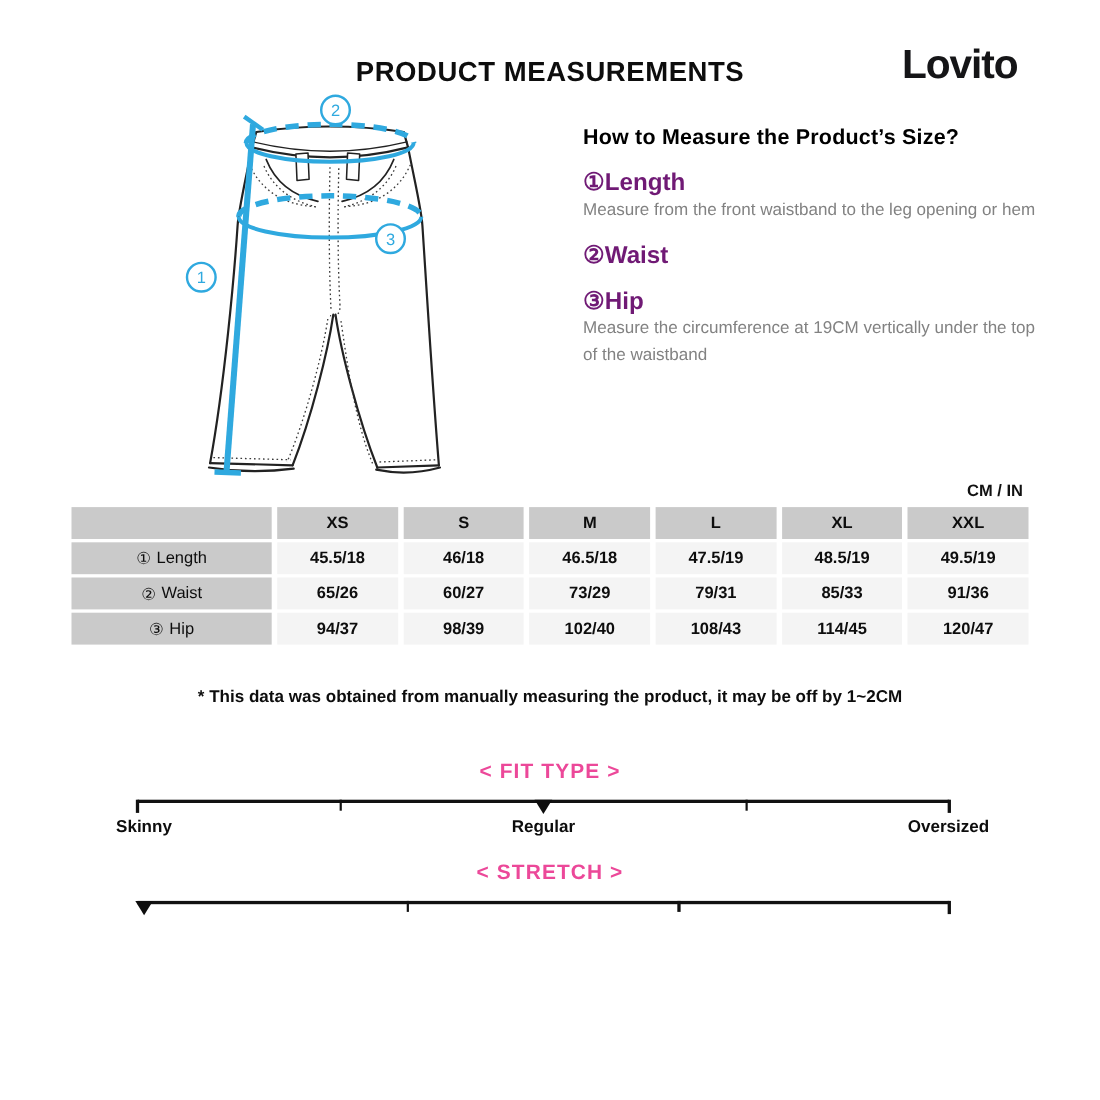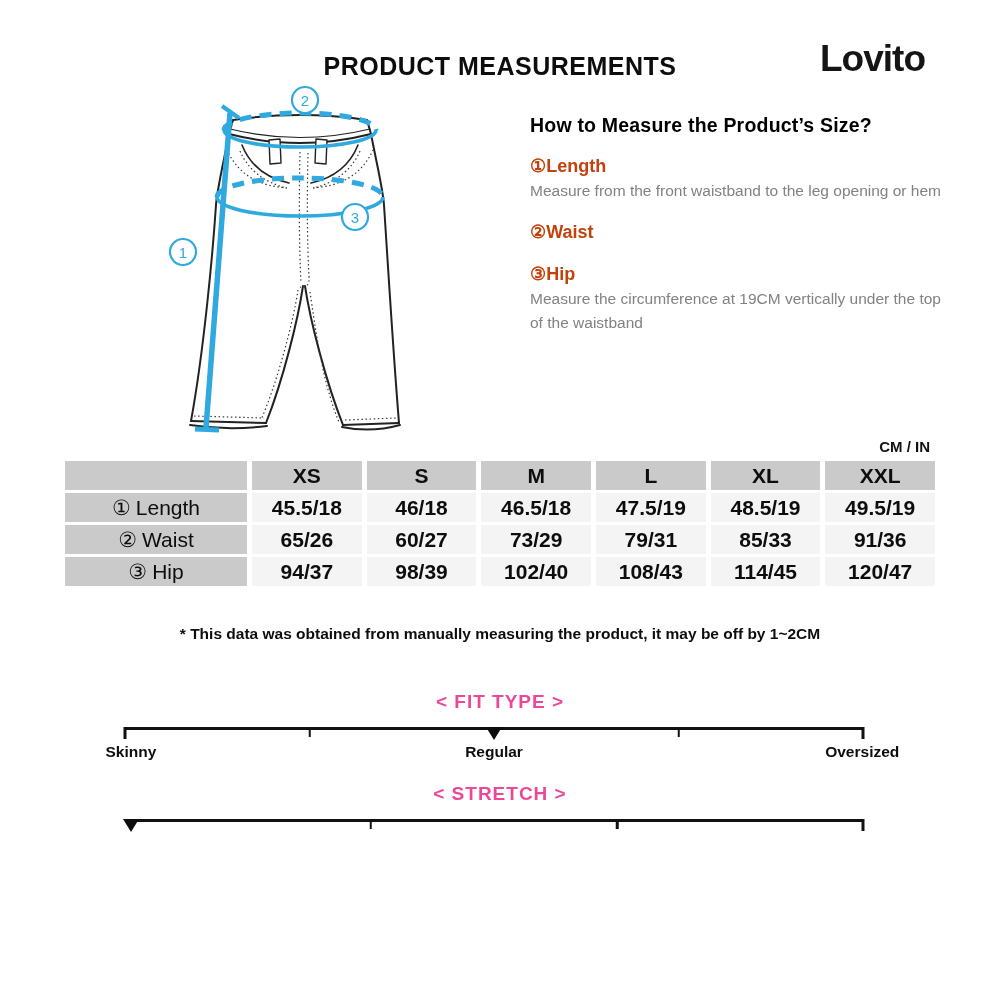--- a/index.html
+++ b/index.html
@@ -5,28 +5,28 @@
   * { margin:0; padding:0; box-sizing:border-box; }
   html,body { width:1000px; height:1000px; background:#ffffff; font-family:"Liberation Sans",sans-serif; color:#111; }
   .canvas { position:relative; width:1000px; height:1000px; background:#fff; overflow:hidden; }
 
   .page-title { position:absolute; left:0; right:0; top:52px; text-align:center;
     font-size:25px; font-weight:800; letter-spacing:.5px; color:#0d0d0d; }
   .brand { position:absolute; right:75px; top:38px; font-size:37px; font-weight:800; letter-spacing:-1px; color:#151517; }
 
   .howto { position:absolute; left:530px; top:114px; width:414px; }
   .howto h2 { font-size:19.5px; font-weight:700; color:#000; margin-bottom:10px; letter-spacing:.2px; }
-  .howto .item-label { font-size:18px; font-weight:700; color:#c2410c; margin-top:16px; line-height:26px; }
+  .howto .item-label { font-size:22px; font-weight:700; color:#701a75; margin-top:16px; line-height:26px; }
   .howto .item-desc { font-size:15.5px; color:#828282; line-height:24px; font-weight:400; }
 
   .unit-label { position:absolute; right:70px; top:438px; font-size:15px; font-weight:700;margin-left:12px; }
 
   .size-table { position:absolute; left:65px; top:461px; width:870px; display:grid;
     grid-template-columns:182px repeat(6,1fr); column-gap:5px; row-gap:3px; }
-  .cell { height:29px; display:flex; align-items:center; justify-content:center; font-size:21px; color:#0d0d0d; }
+  .cell { height:29px; display:flex; align-items:center; justify-content:center; font-size:15px; color:#0d0d0d; }
   .cell.hdr { background:#cacaca; font-weight:700; }
   .cell.corner { background:#cacaca; }
   .cell.rowlabel { background:#cacaca; font-weight:400; gap:5px; }
   .cell.val { background:#f4f4f4; font-weight:700; }
 
   .note { position:absolute; left:0; right:0; top:625px; text-align:center; font-size:15.5px; font-weight:700; color:#0d0d0d; }
 
   .scale-title { position:absolute; left:0; right:0; text-align:center; font-size:19px; font-weight:800; letter-spacing:1px; color:#ec4899; }
   .scale-track { position:absolute; left:125px; width:738px; height:3px; background:#111; }
   .tick { position:absolute; top:0; width:2.5px; height:10px; background:#111; transform:translateX(-50%); }

